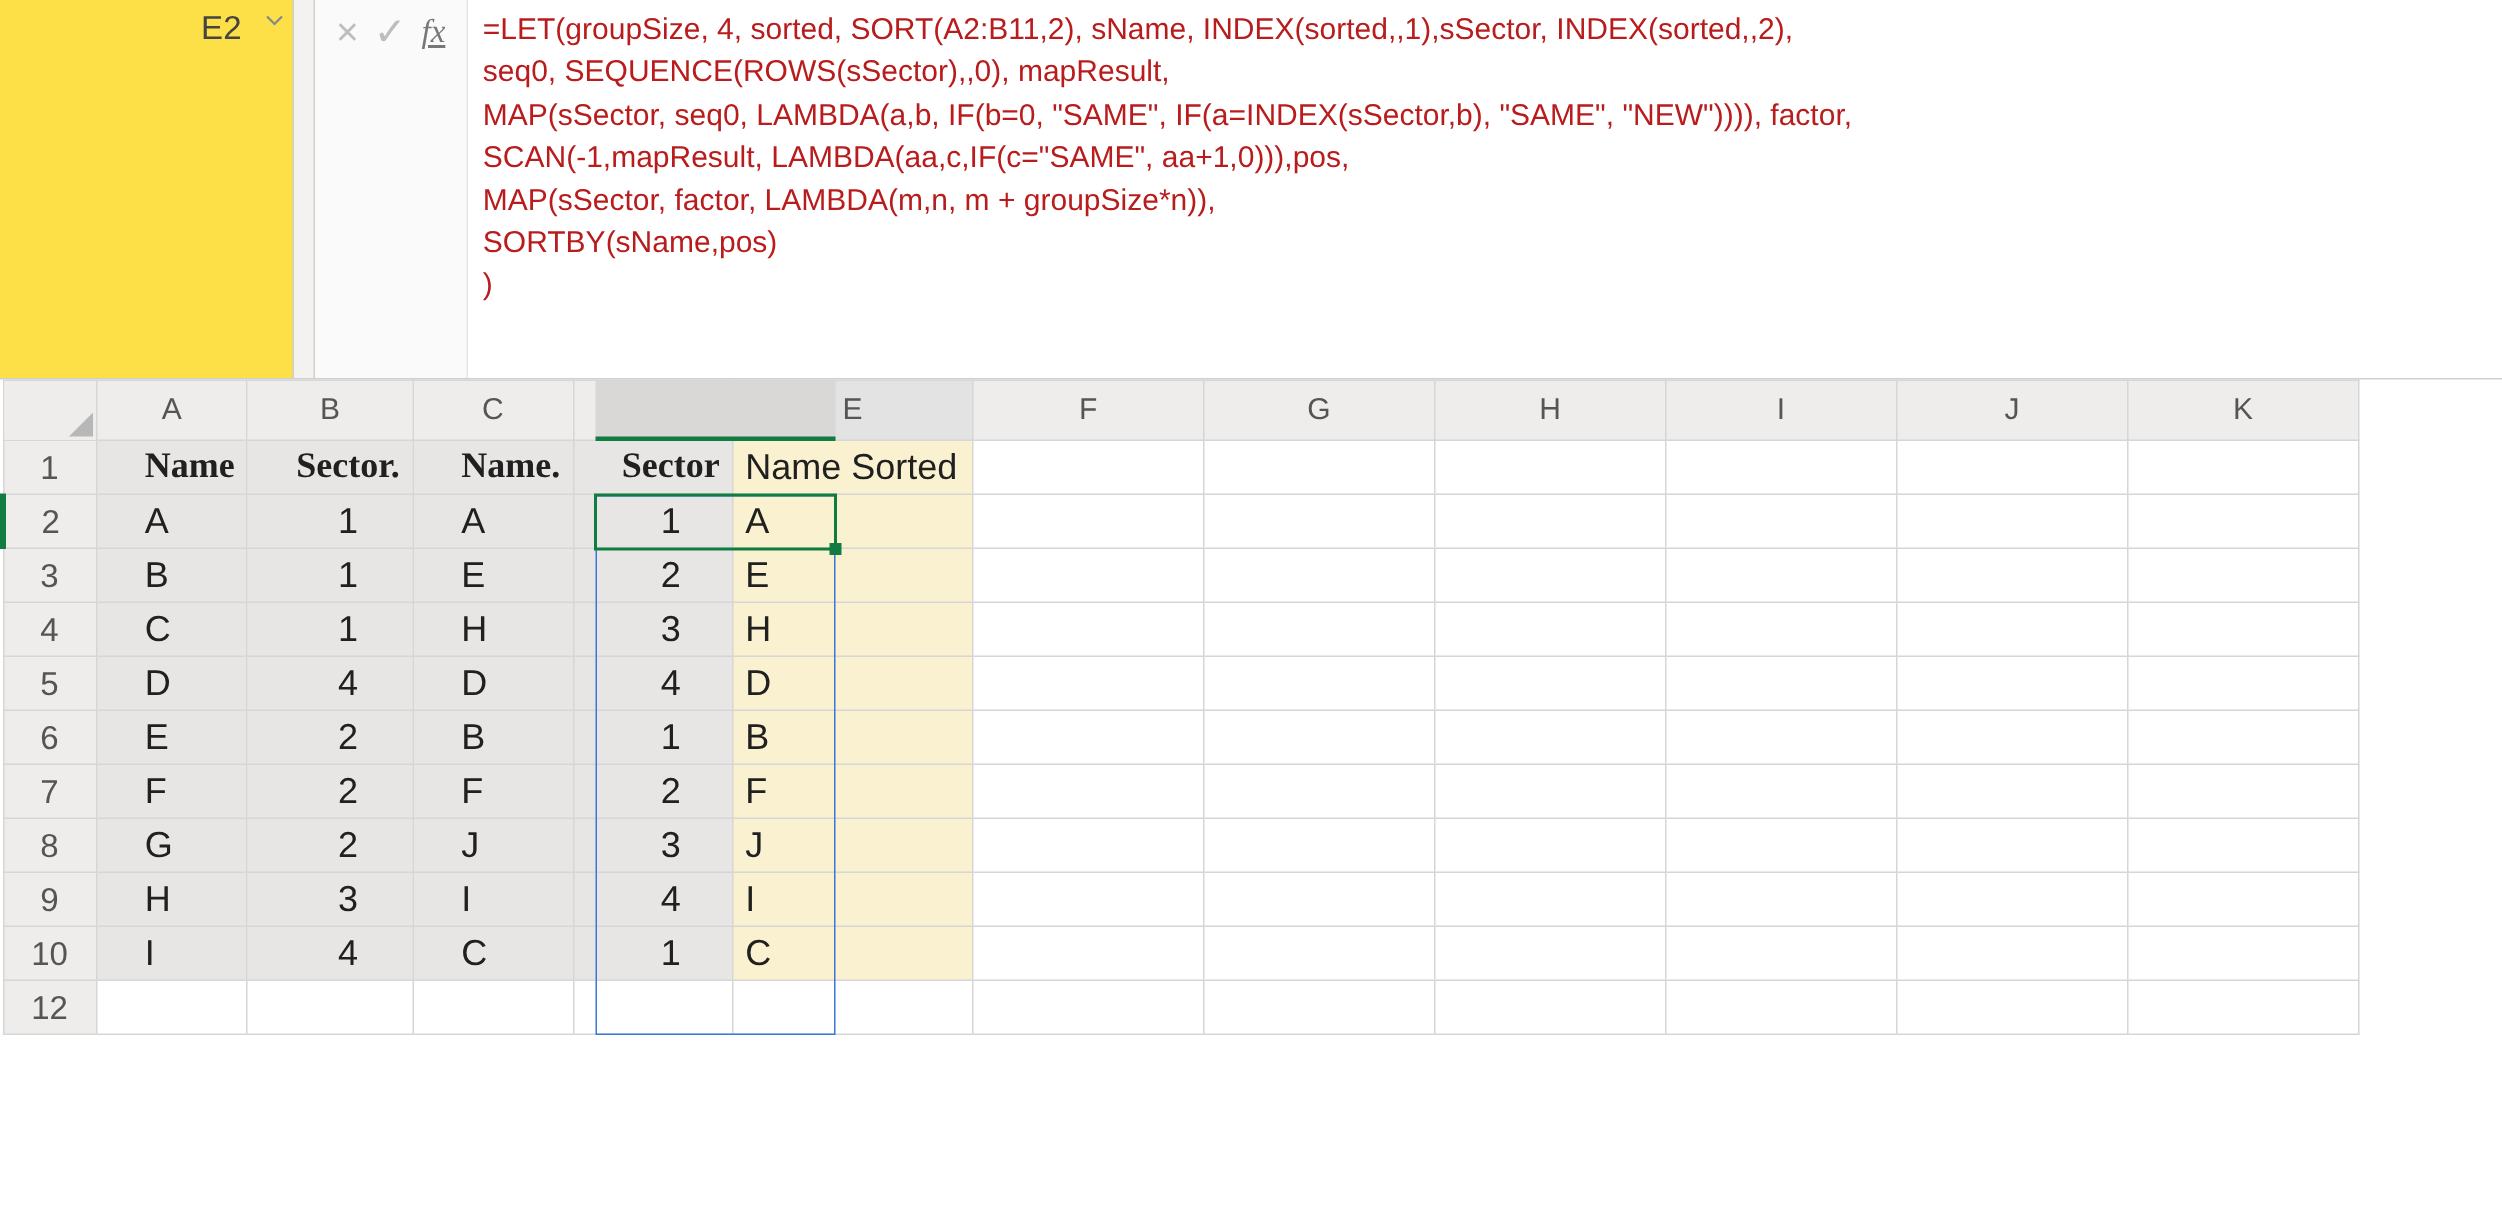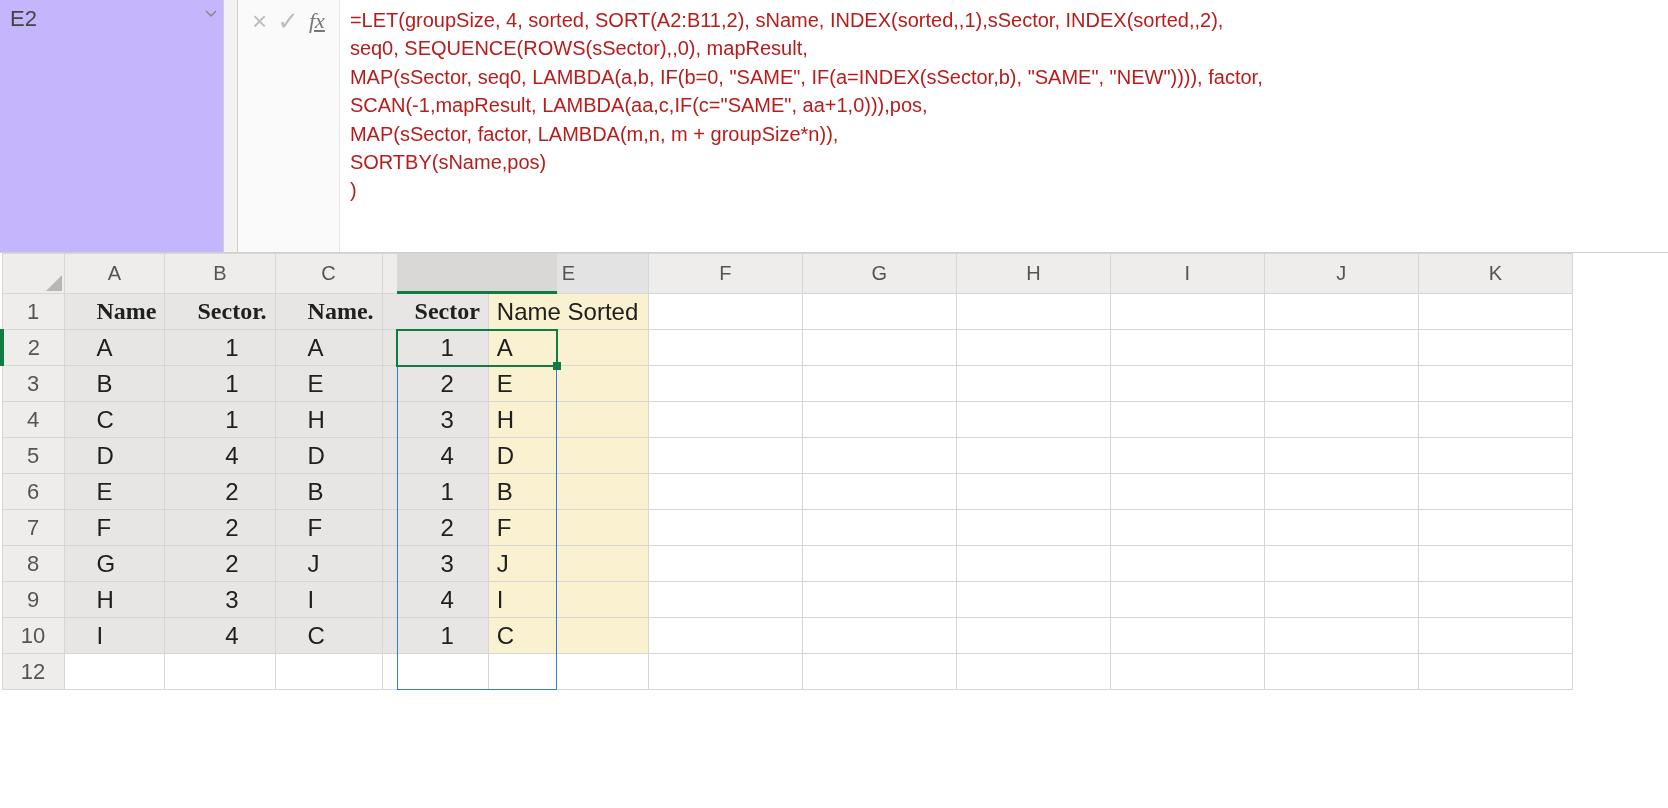--- a/index.html
+++ b/index.html
@@ -13,26 +13,27 @@
 
     
     .fbar {
       display: flex;
       align-items: stretch;
       border-bottom: 1px solid #cfcfcf;
       background: #fafafa;
       height: 253px;
     }
     .namebox {
-      width: 224px;
+      width: 196px;
       border-right: 1px solid #cfcfcf;
       display: flex;
       align-items: flex-start;
-      background: #c4b5fd;
+      background: #fde047;
       position: relative;
+      text-align: right;
     }
     .namebox-inner {
       padding: 6px 10px;
       flex: 1;
       font-size: 22px;
       color: #444;
     }
     .namebox-drop {
       width: 24px;
       display: flex;

